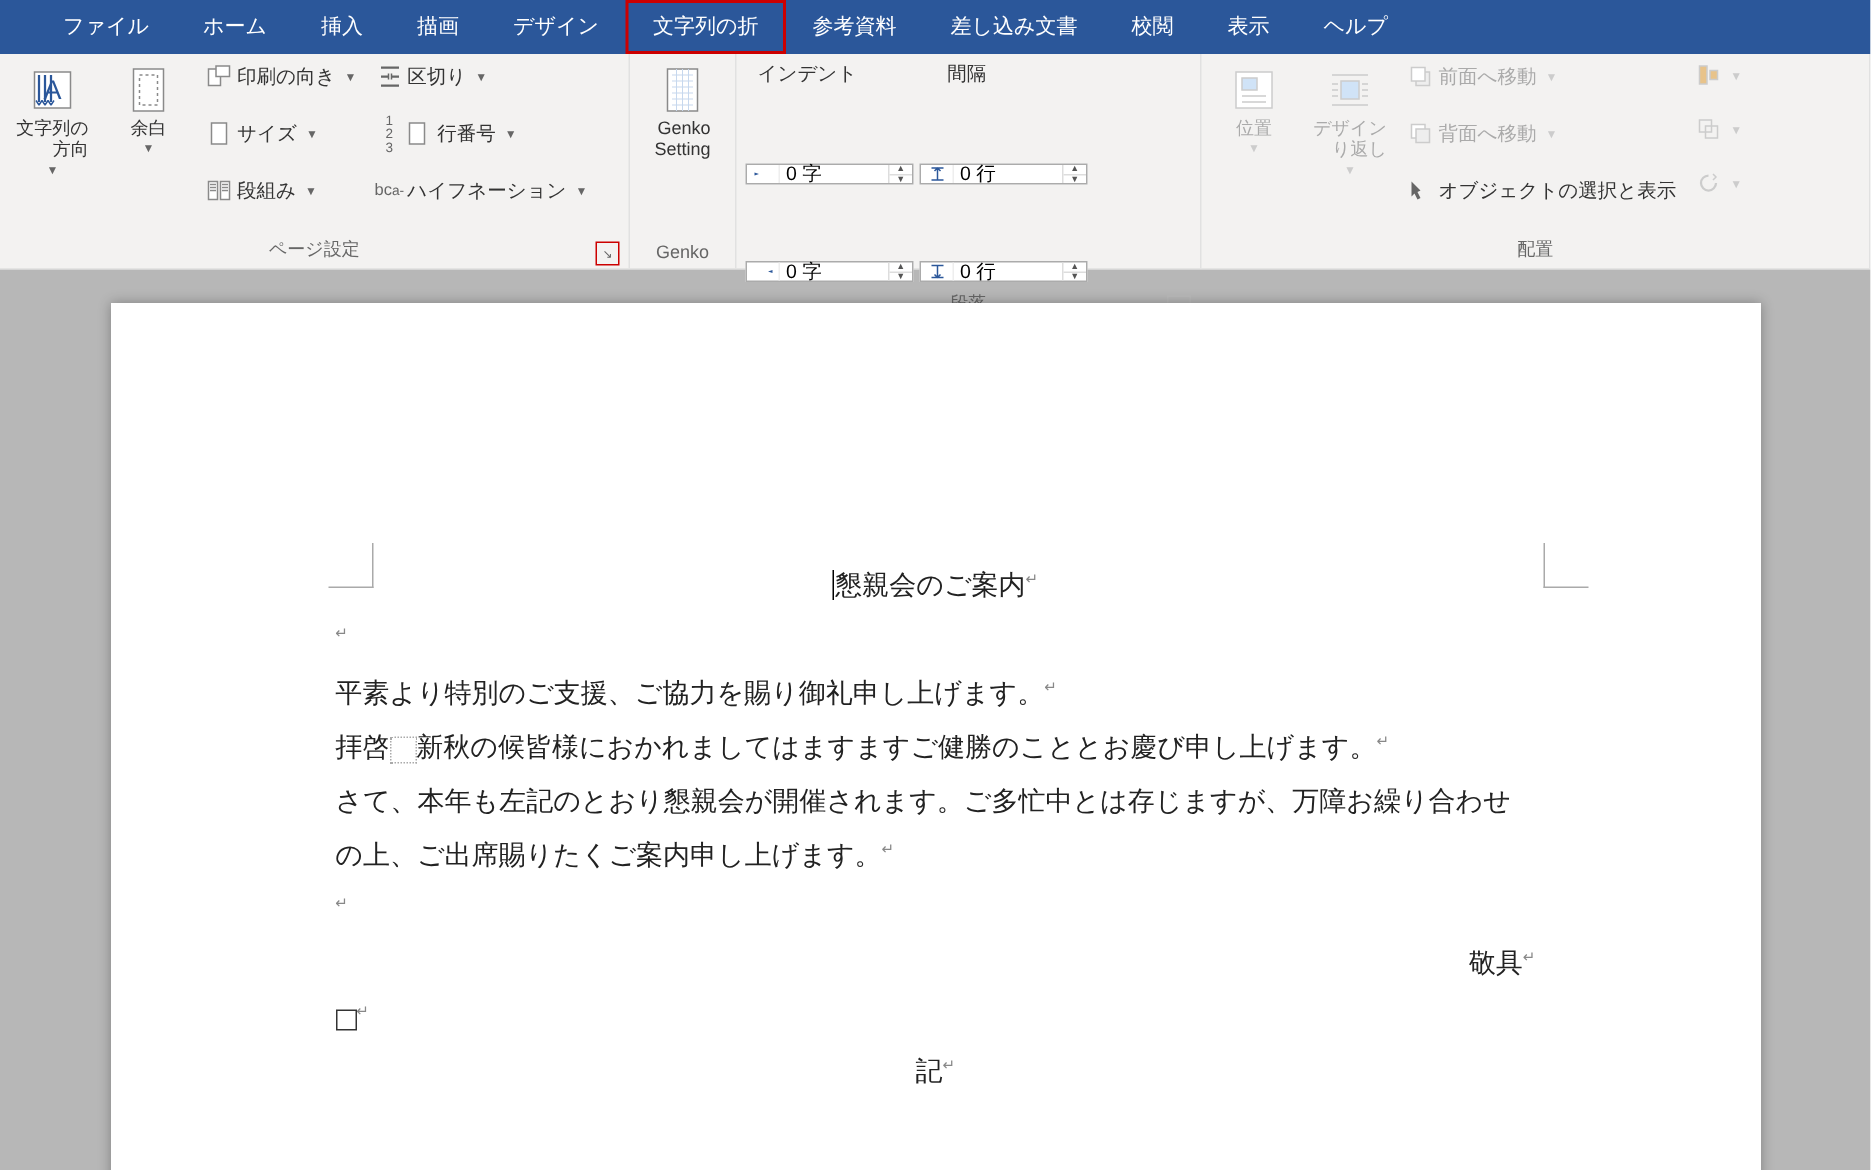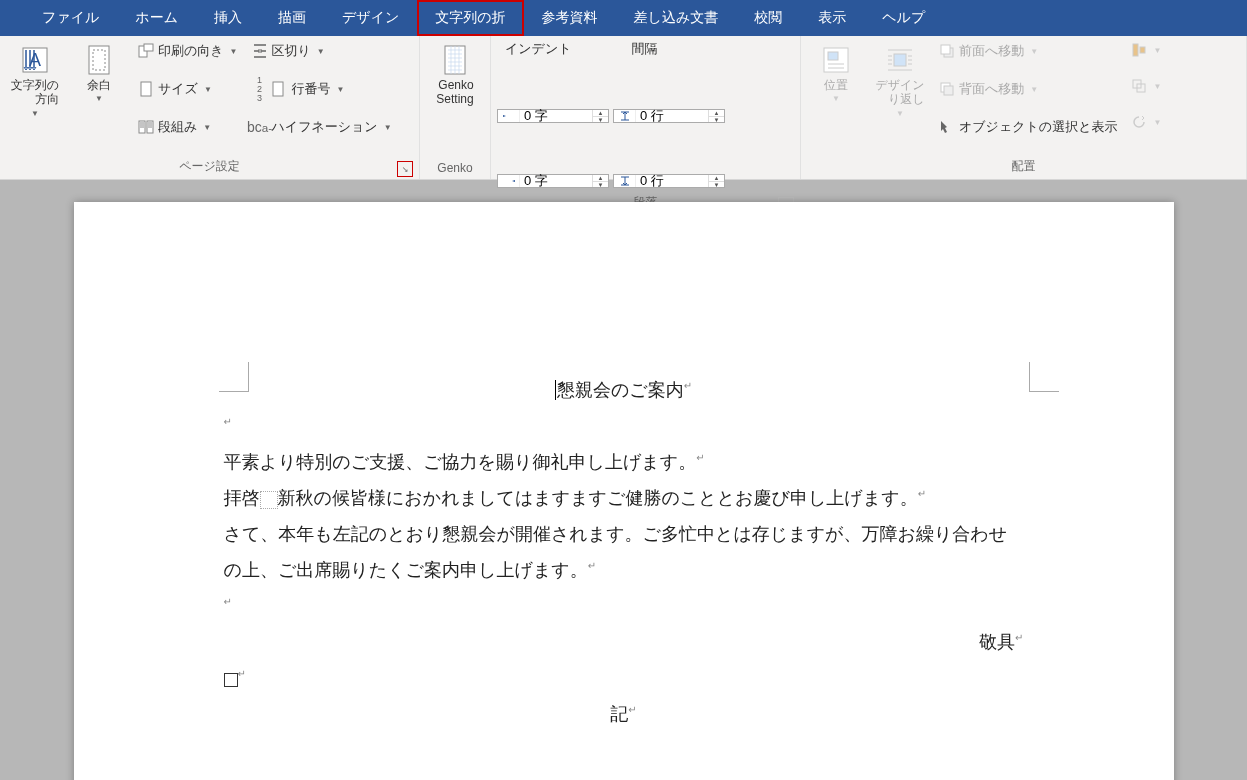--- a/index.html
+++ b/index.html
@@ -147,21 +147,21 @@
         </div>
         <div class="small-btn">
           <span class="si" style="font-size:9px;color:#666;line-height:1;flex-direction:column">1<br>2<br>3</span>
           <svg viewBox="0 0 16 16" width="10">
               <rect x="1" y="1" width="10" height="14" fill="#fff" stroke="#8a8a8a"></rect>
             </svg>
           <span>行番号</span>
           <span class="caret-d">▼</span>
         </div>
         <div class="small-btn">
-          <span class="si" style="font-size:14px;color:#666">bc<sup>a-</sup></span>
+          <span class="si" style="font-size:11px;color:#666">bc<sup>a-</sup></span>
           <span>ハイフネーション</span>
           <span class="caret-d">▼</span>
         </div>
       </div>
     </div>
     <div class="group-label">
       <span>ページ設定</span>
       <span class="launcher">↘</span>
     </div>
   </div>

